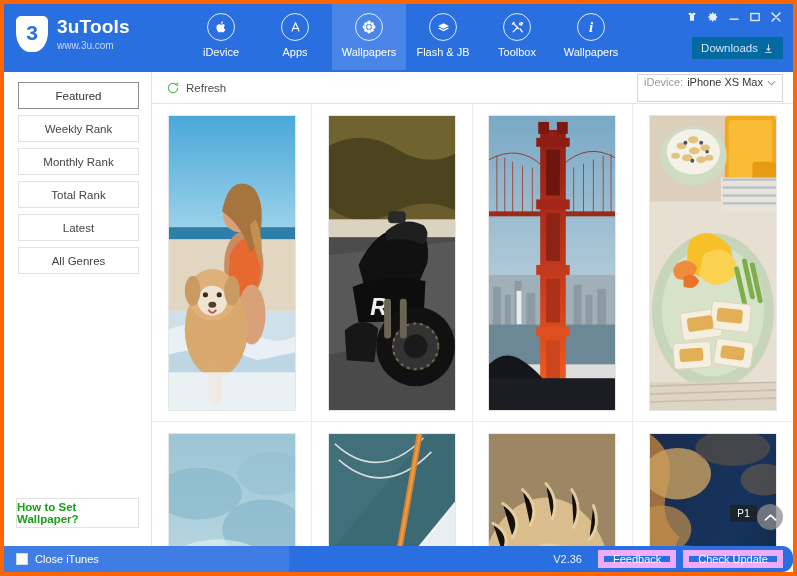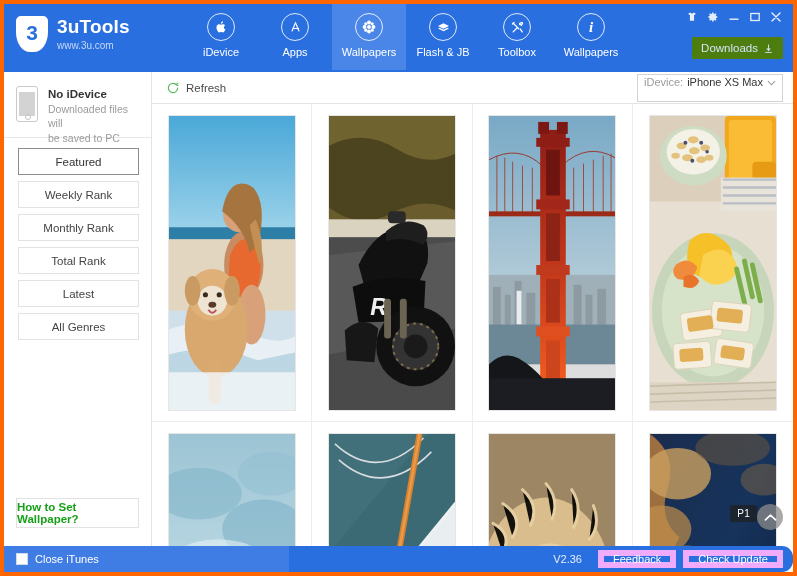--- a/index.html
+++ b/index.html
@@ -73,21 +73,21 @@
   }
   .winbtn {
     width: 19px; height: 17px; display: flex; align-items: center;
     justify-content: center; color: #e8f0fc; font-size: 11px;
     line-height: 1; cursor: default;
   }
   .winbtn svg { display:block; }
 
   .downloads-btn {
     position: absolute; right: 10px; top: 33px;
-    background: #4d7c0f; color: #d6e4fa;
+    background: #0369a1; color: #d6e4fa;
     font-size: 11.5px; padding: 5px 9px;
     display: flex; align-items: center; gap: 5px;
     border-radius: 1px;
   }
   .downloads-btn svg { display:block; }
 
   
   .body { flex: 1 1 auto; display: flex; min-height: 0; background:#fff; }
 
   
@@ -347,28 +347,20 @@
           </svg>
       </span>
     </div>
 
   </div>
 
   <div class="body">
 
     <div class="sidebar">
 
-      <div class="device-panel">
-        <div class="phone-icon"></div>
-        <div class="device-text">
-          <div class="device-title">No iDevice</div>
-          <div class="device-sub">Downloaded files will</div>
-          <div class="device-sub">be saved to PC</div>
-        </div>
-      </div>
 
       <div class="navlist">
         <div class="navitem selected">
           <span>Featured</span>
         </div>
         <div class="navitem">
           <span>Weekly Rank</span>
         </div>
         <div class="navitem">
           <span>Monthly Rank</span>

